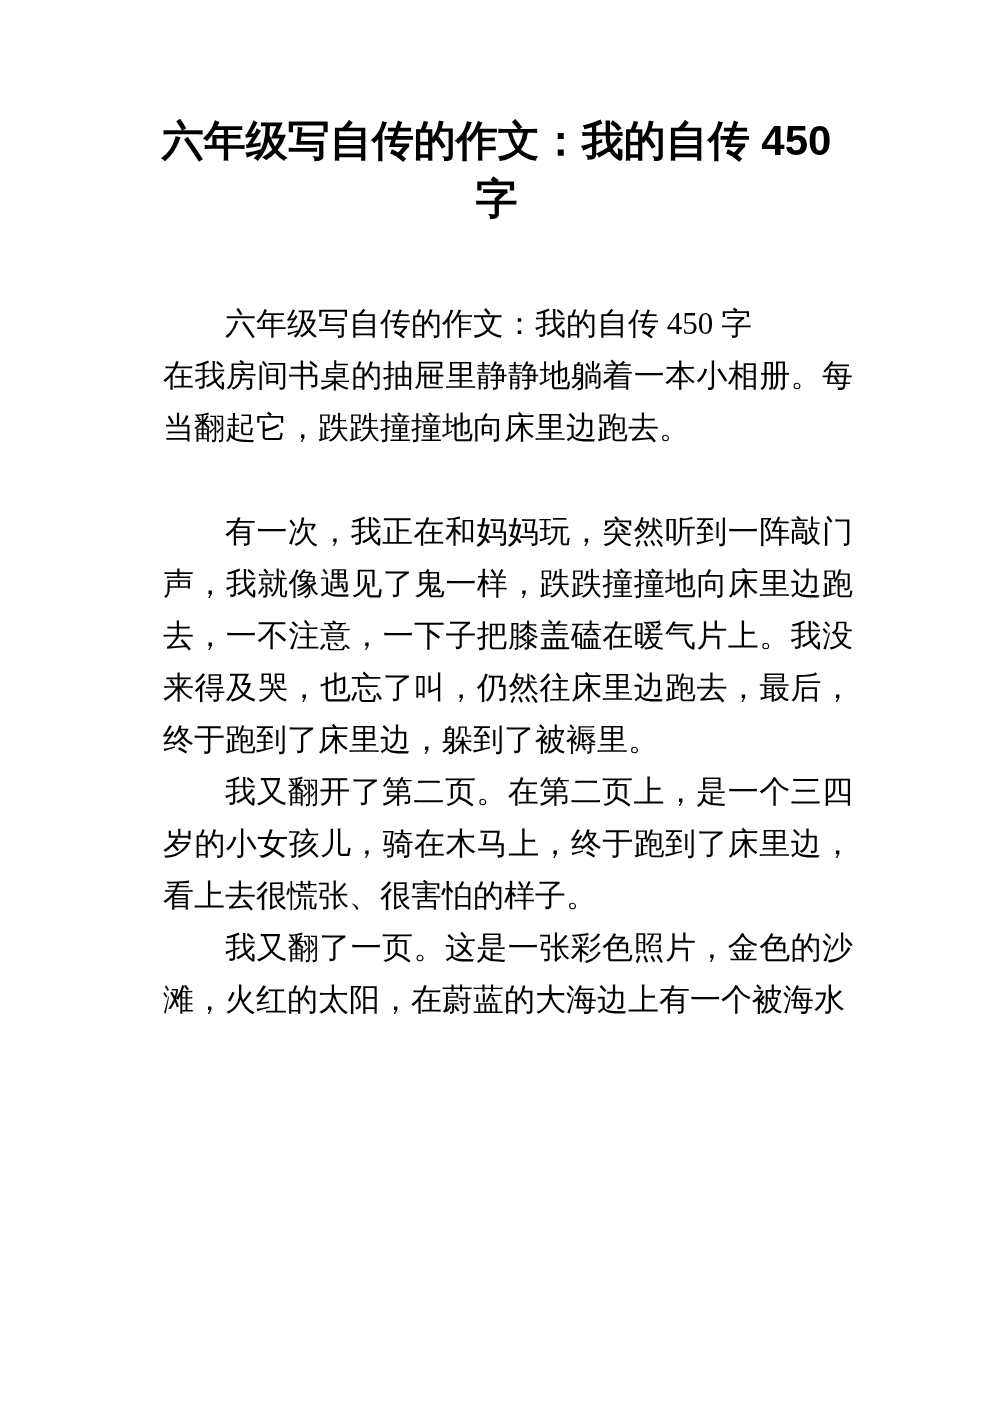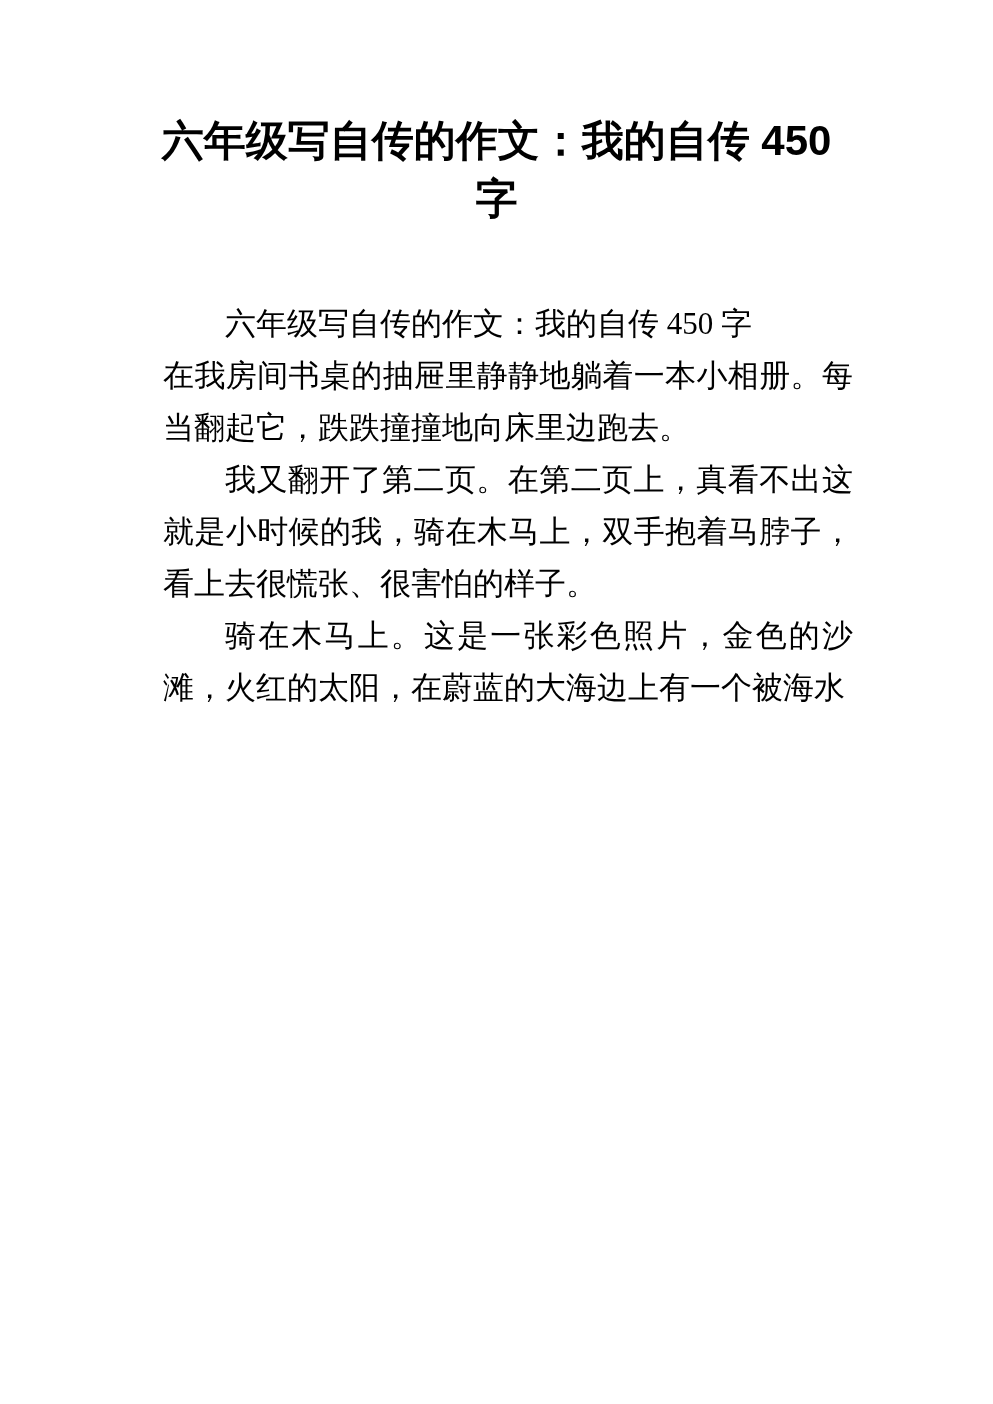--- a/index.html
+++ b/index.html
@@ -47,16 +47,17 @@
 </style>
 </head>
 <body>
 
 <div class="page">
   <h1 class="doc-title">六年级写自传的作文：我的自传 450 字</h1>
 
   <div class="doc-body">
     <p class="para indent">六年级写自传的作文：我的自传 450 字</p>
     <p class="para">在我房间书桌的抽屉里静静地躺着一本小相册。每当翻起它，跌跌撞撞地向床里边跑去。</p>
-    <p class="para indent">我又翻开了第二页。在第二页上，真看不出这就是小时候的我，骑在木马上，双手抱着马脖子，看上去很慌张、很害怕的样子。</p>
-    <p class="para indent">骑在木马上。这是一张彩色照片，金色的沙滩，火红的太阳，在蔚蓝的大海边上有一个被海水</p>
+    <p class="para indent gap-before">有一次，我正在和妈妈玩，突然听到一阵敲门声，我就像遇见了鬼一样，跌跌撞撞地向床里边跑去，一不注意，一下子把膝盖磕在暖气片上。我没来得及哭，也忘了叫，仍然往床里边跑去，最后，终于跑到了床里边，躲到了被褥里。</p>
+    <p class="para indent">我又翻开了第二页。在第二页上，是一个三四岁的小女孩儿，骑在木马上，终于跑到了床里边，看上去很慌张、很害怕的样子。</p>
+    <p class="para indent">我又翻了一页。这是一张彩色照片，金色的沙滩，火红的太阳，在蔚蓝的大海边上有一个被海水</p>
   </div>
 </div>
 
 </body></html>

